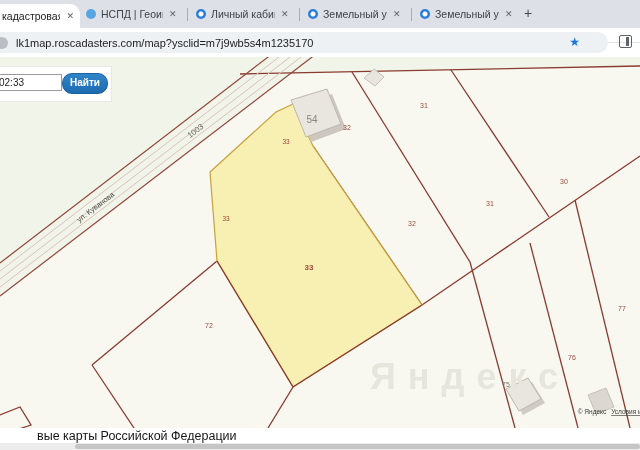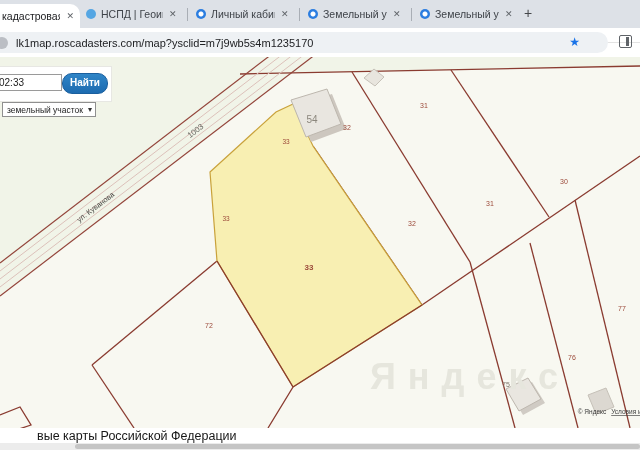--- a/index.html
+++ b/index.html
@@ -160,24 +160,20 @@
           <text x="622" y="254" text-anchor="middle" font-size="7" fill="#9c4a3a" font-family="&quot;Liberation Sans&quot;, sans-serif">77</text>
           <text x="470" y="332" text-anchor="middle" font-size="36" fill="#e6e6dd" font-family="&quot;Liberation Sans&quot;, sans-serif" font-weight="bold" letter-spacing="12">Яндекс</text>
           <text x="592" y="357" text-anchor="middle" font-size="6.5" fill="#3c3c3c" font-family="&quot;Liberation Sans&quot;, sans-serif">© Яндекс</text>
           <text x="628" y="357" text-anchor="middle" font-size="6.5" fill="#3c3c3c" font-family="&quot;Liberation Sans&quot;, sans-serif" text-decoration="underline">Условия ис</text>
         </g>
     </svg>
 
     <div class="search-panel"></div>
     <input class="search-input" value="02:33" style="">
     <div class="find-btn">Найти</div>
-    <div class="layer-select">
-      <span>земельный участок</span>
-      <span class="chev">▾</span>
-    </div>
   </div>
 
   <div class="footer">
     <span class="footer-title">вые карты Российской Федерации</span>
   </div>
   <div class="hscroll">
     <div class="thumb"></div>
   </div>
 </div>
 

